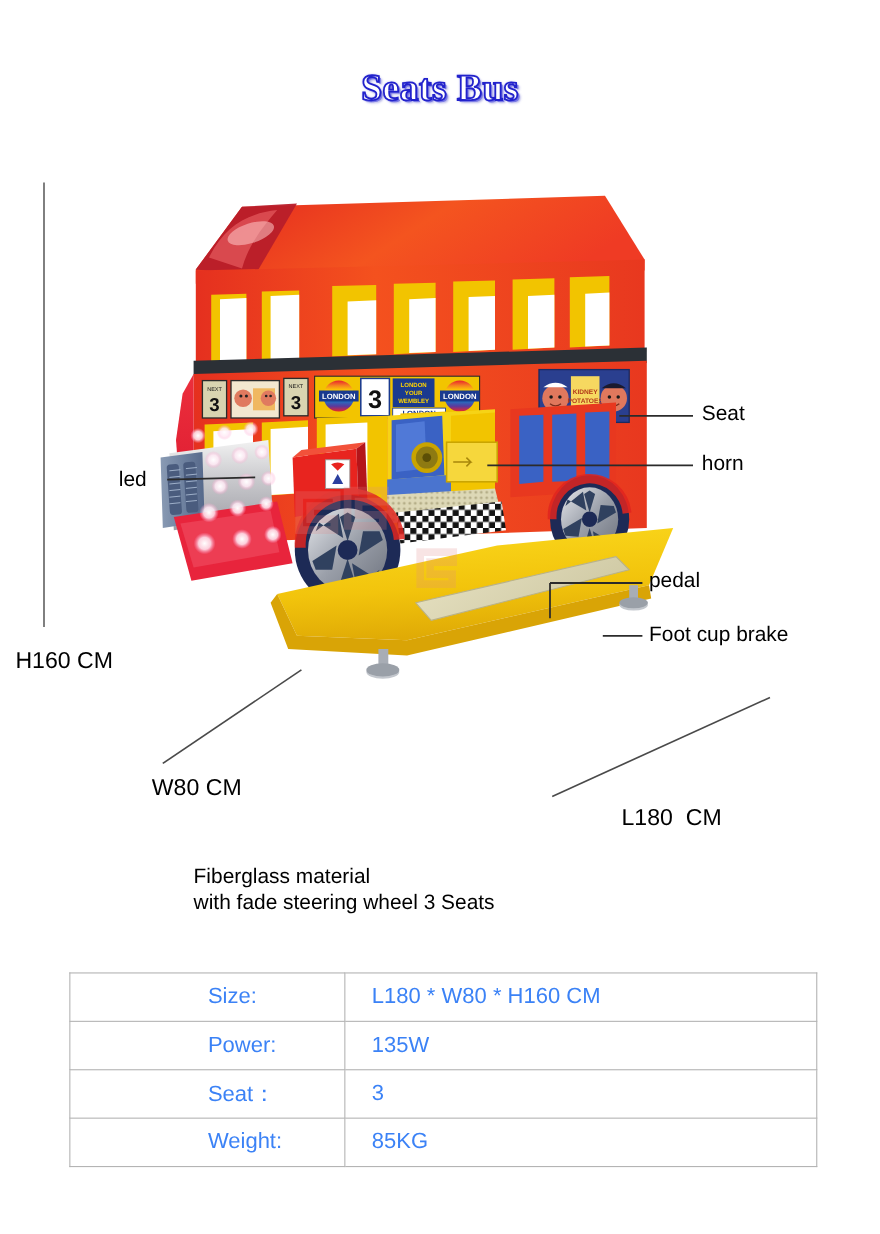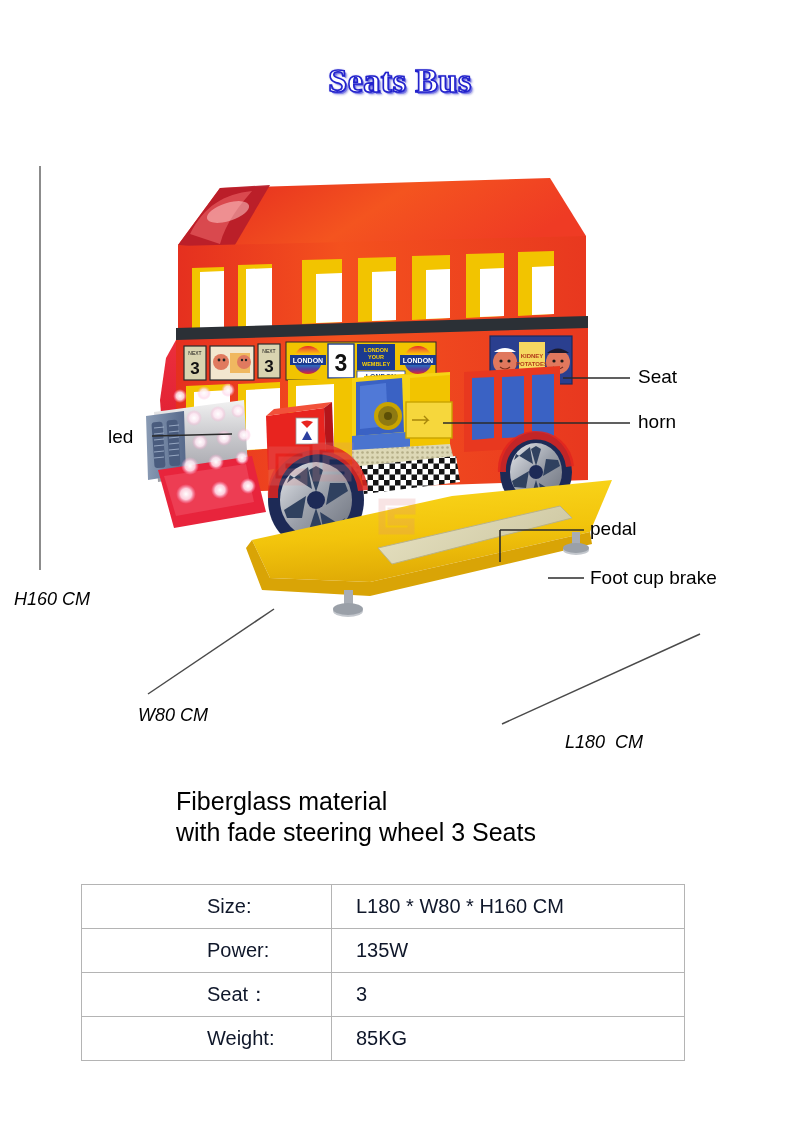--- a/index.html
+++ b/index.html
@@ -34,21 +34,21 @@
   }
 
   
   .dim-label, .callout-label {
     position: absolute;
     font-family: "Liberation Sans", sans-serif;
     color: #000;
     white-space: pre;
     line-height: 1;
   }
-  .dim-label { font-size: 18px; font-style: italic; }
+  .dim-label { font-size: 21px; }
   .callout-label { font-size: 19px; }
 
   #dim-h-label  { left: 14px;  top: 590px; }
   #dim-w-label  { left: 138px; top: 706px; }
   #dim-l-label  { left: 565px; top: 733px; text-align: right; }
 
   #callout-led-label        { left: 108px; top: 427px; }
   #callout-seat-label       { left: 638px; top: 367px; }
   #callout-horn-label       { left: 638px; top: 412px; }
   #callout-pedal-label      { left: 590px; top: 519px; }
@@ -65,34 +65,34 @@
   #bus-figure {
     position: absolute;
     left: 120px; top: 150px;
     width: 520px; height: 520px;
   }
 
   
   #description {
     position: absolute;
     left: 176px; top: 786px;
-    font-size: 25px;
+    font-size: 19px;
     line-height: 1.22;
     color: #000;
   }
   #description div { white-space: pre; }
 
   
   #spec-table {
     position: absolute;
-    left: 81px; top: 884px;
-    width: 604px;
+    left: 63px; top: 884px;
+    width: 680px;
     border-collapse: collapse;
     font-size: 20px;
-    color: #0f172a;
+    color: #3b82f6;
   }
   #spec-table td {
     border: 1.5px solid #b4b4b4;
     height: 44px;
     padding: 0 0 0 18px;
     vertical-align: middle;
     white-space: pre;
   }
   #spec-table td.spec-label { width: 250px; padding-left: 125px; }
   #spec-table td.spec-value { padding-left: 24px; }

